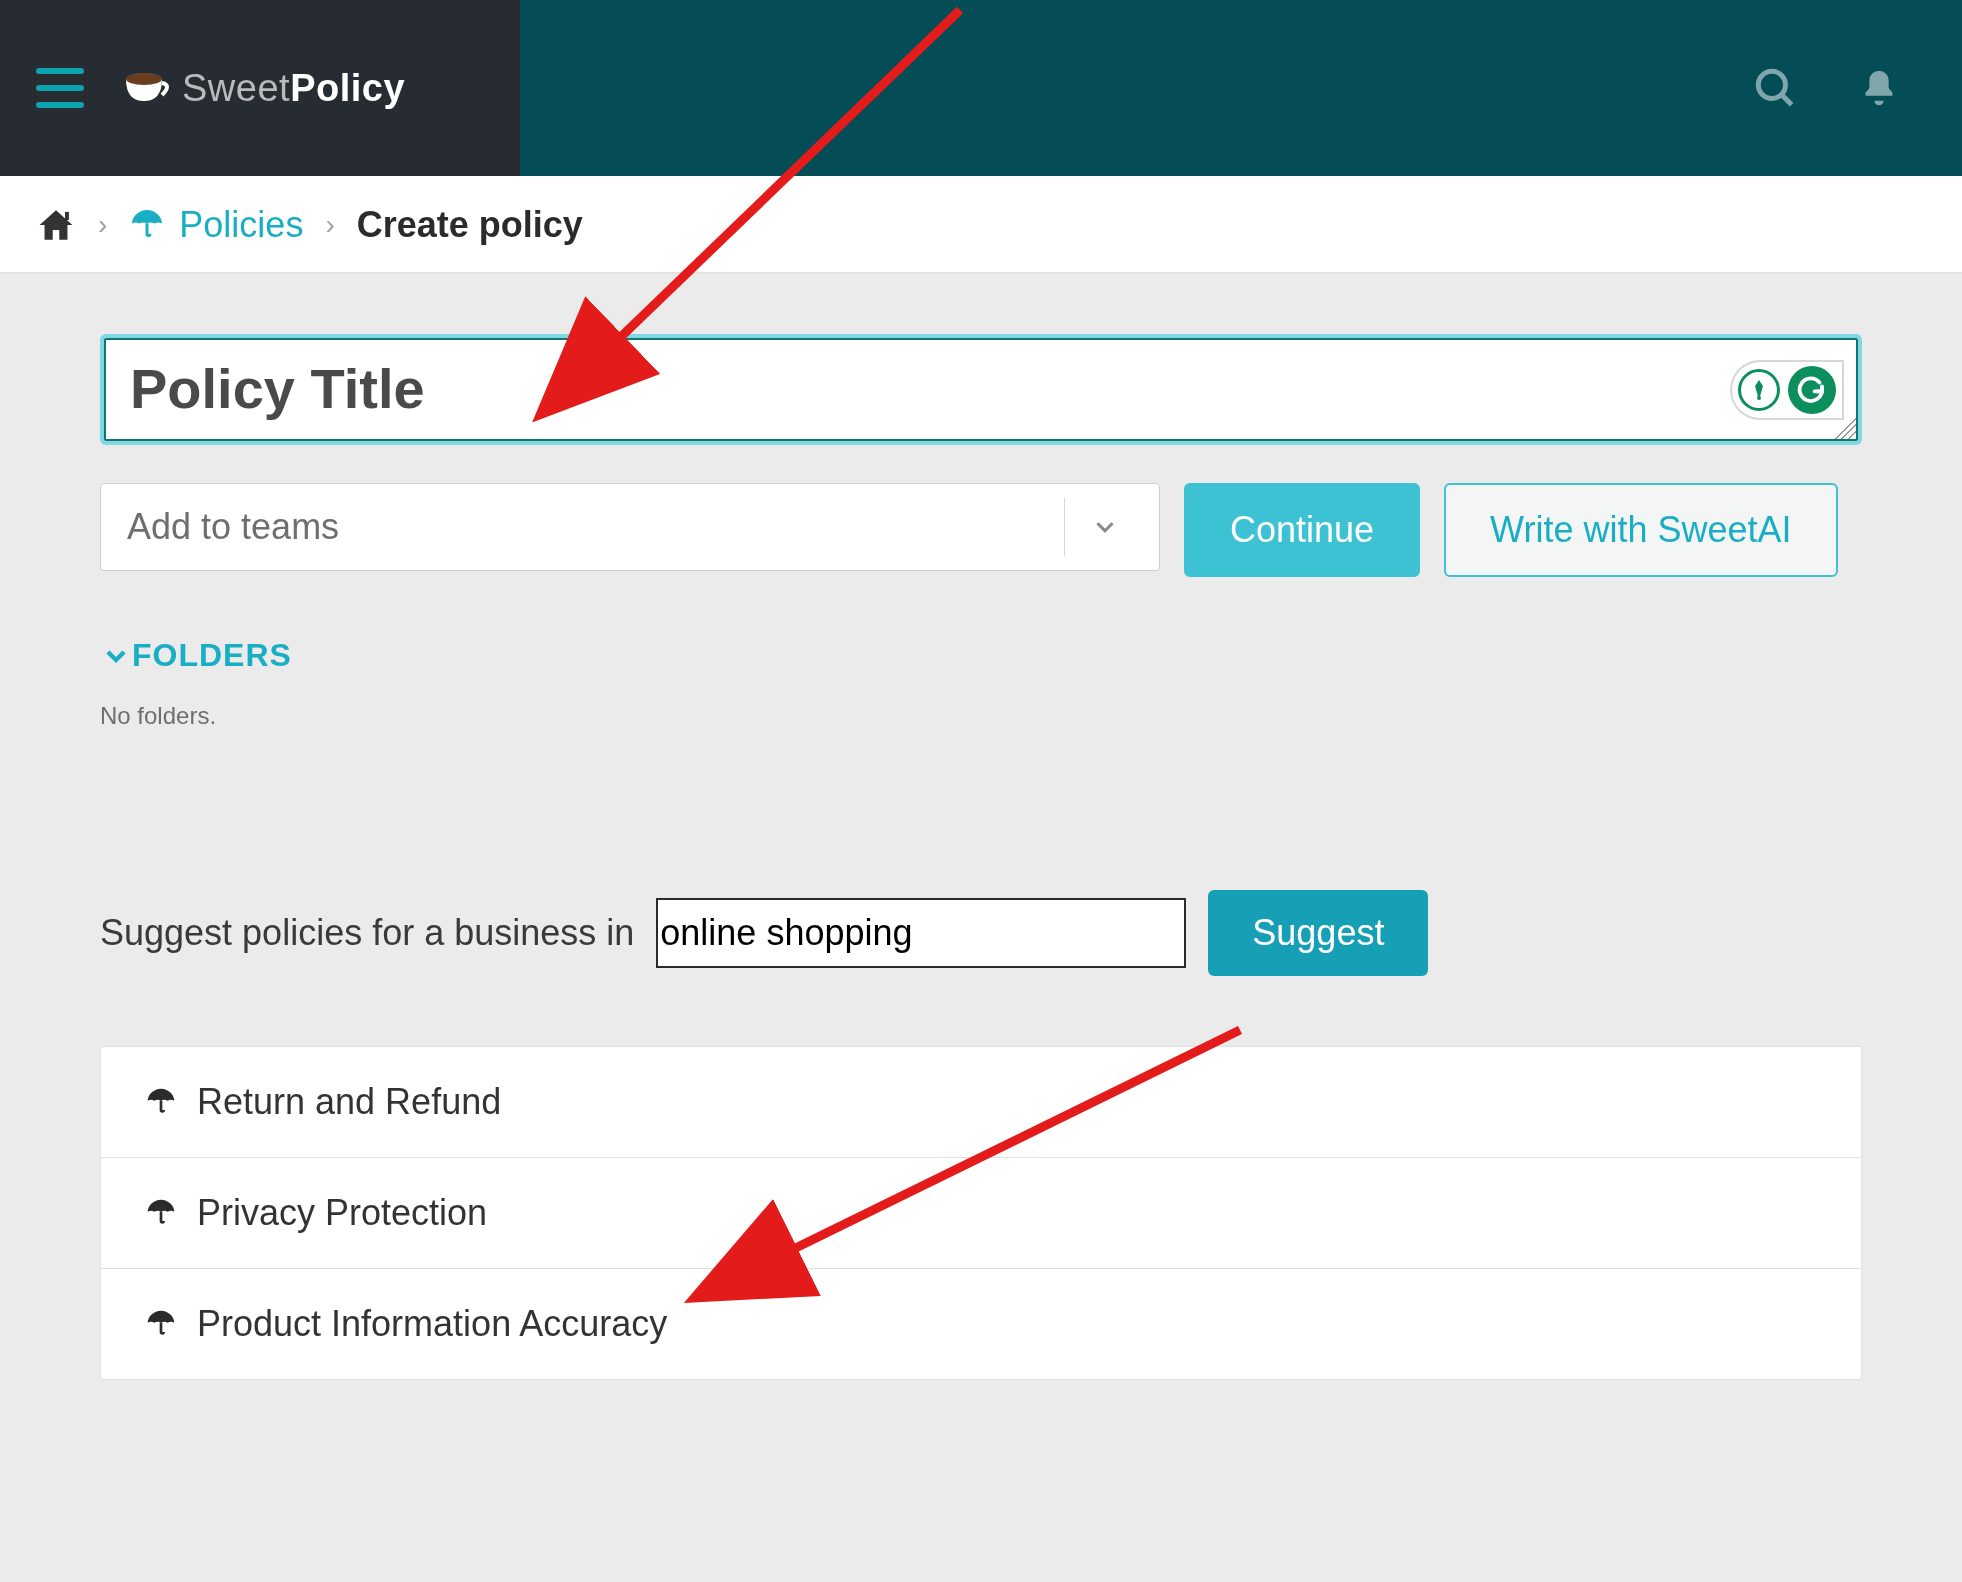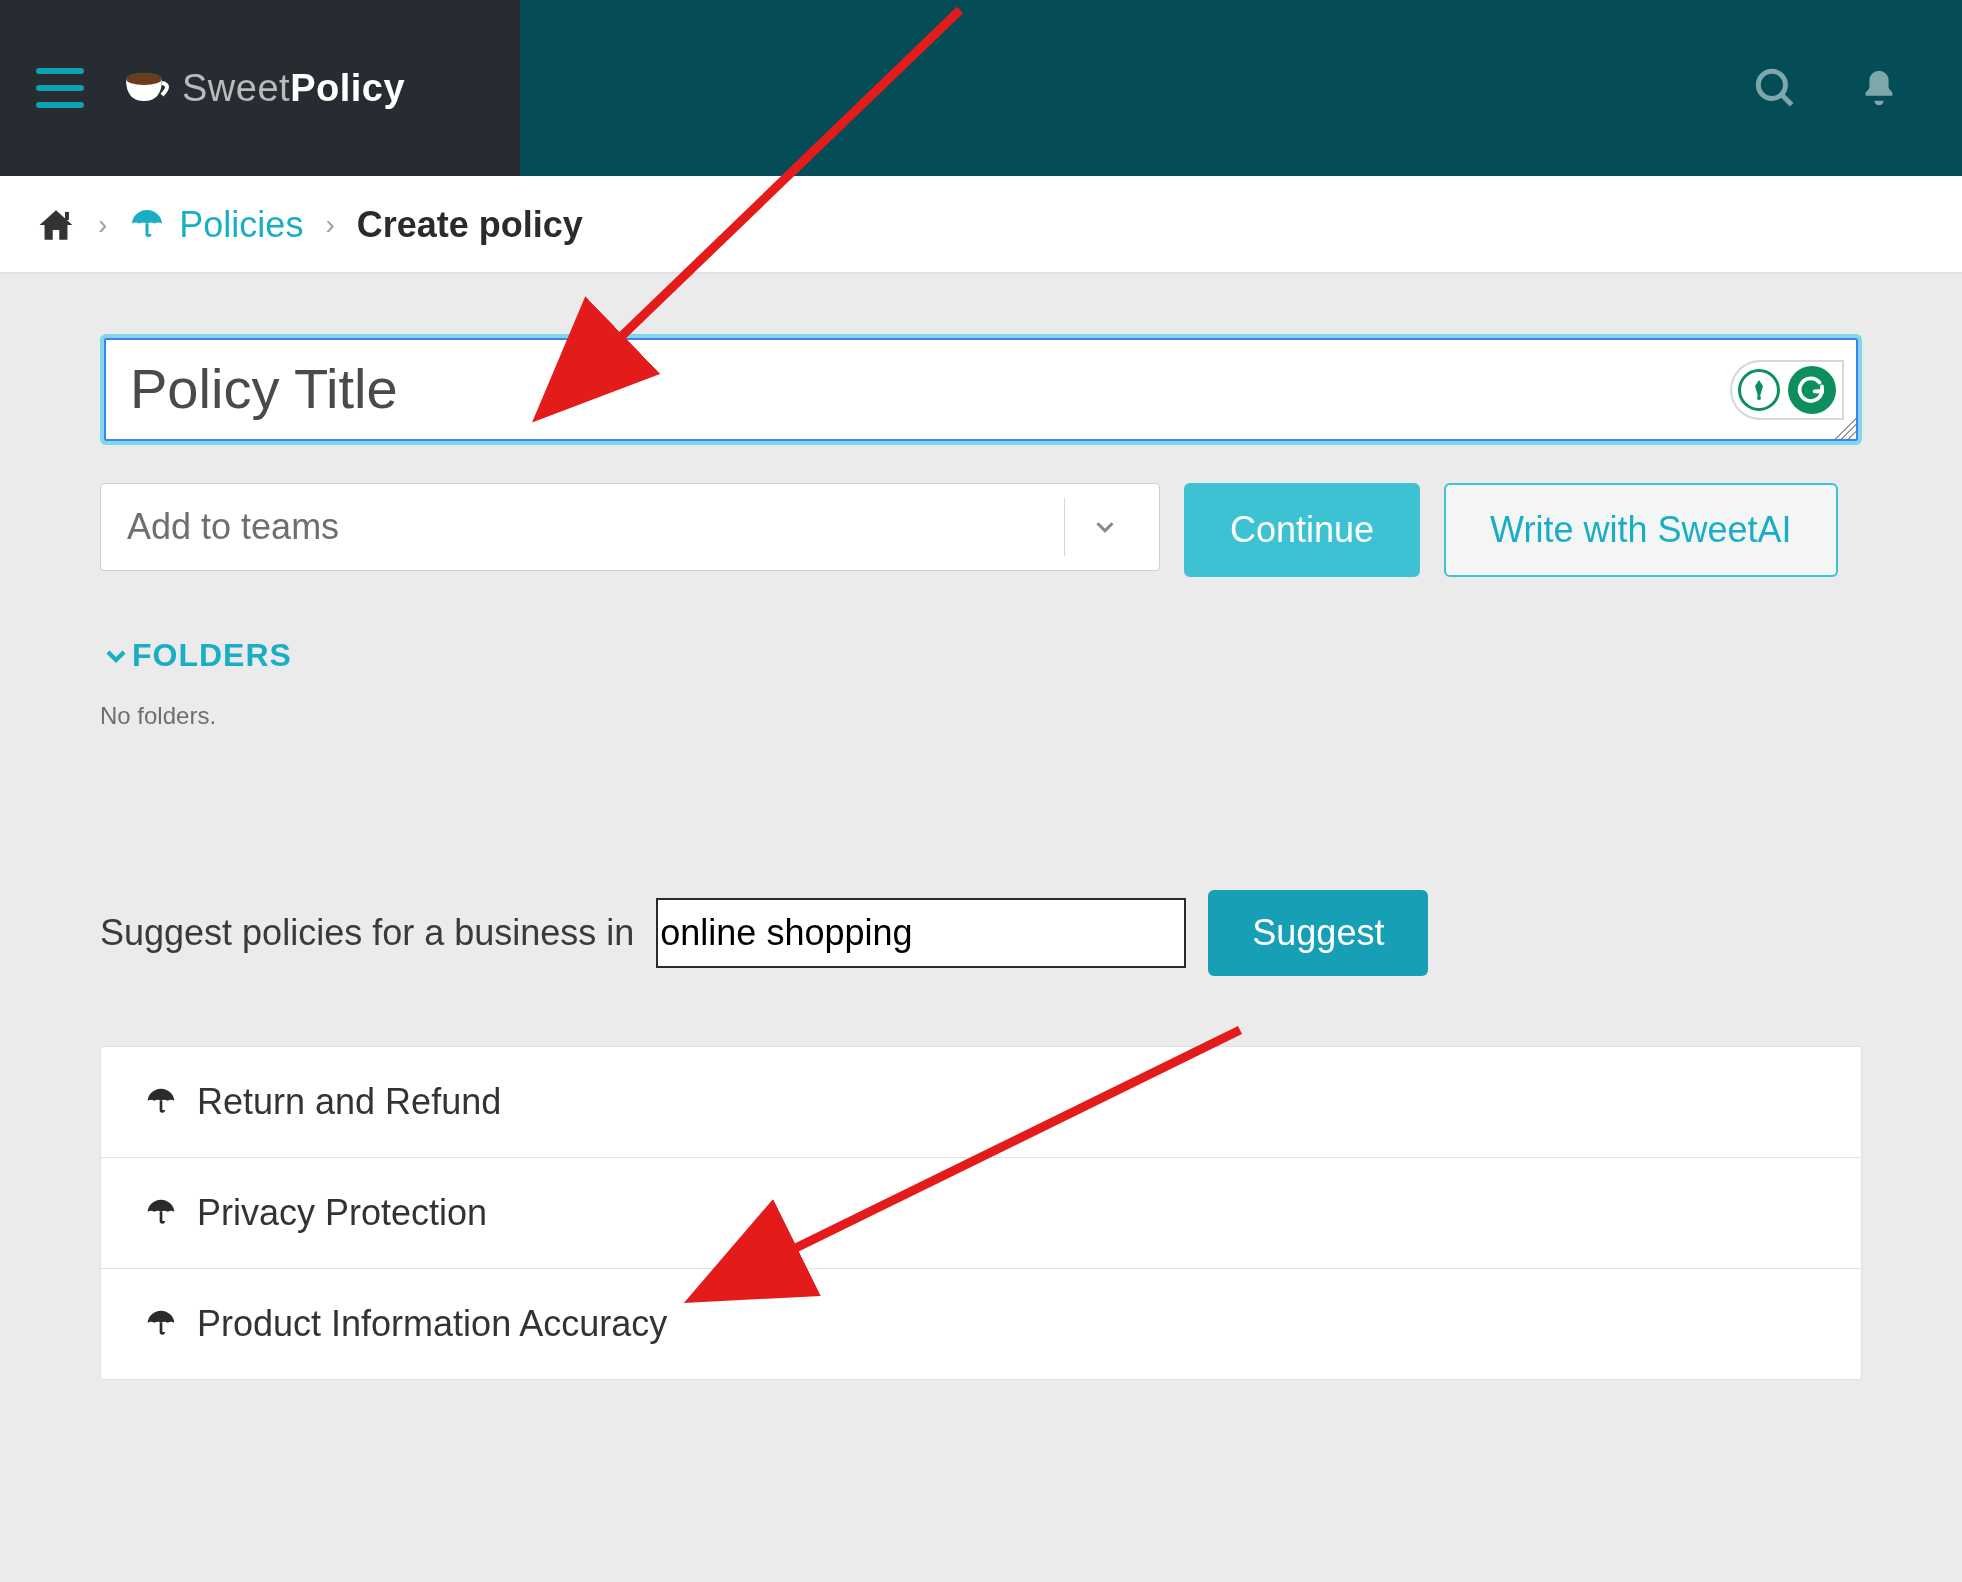--- a/index.html
+++ b/index.html
@@ -74,24 +74,24 @@
   }
 
   .title-wrap {
     position: relative;
     border: 4px solid #7fd8e3;
     border-radius: 6px;
     background: #fff;
   }
   .title-input {
     width: 100%;
-    border: 2px solid #3b82f6;
+    border: 2px solid #0f766e;
     outline: none;
     font-size: 56px;
-    font-weight: 400;
+    font-weight: 700;
     color: #4a4a4a;
     padding: 16px 200px 18px 24px;
     font-family: inherit;
     background: #fff;
     border-radius: 2px;
   }
   .title-input::placeholder { color: #4a4a4a; }
   .title-badges {
     position: absolute; right: 14px; top: 50%; transform: translateY(-50%);
     display: flex; align-items: center; gap: 8px;

